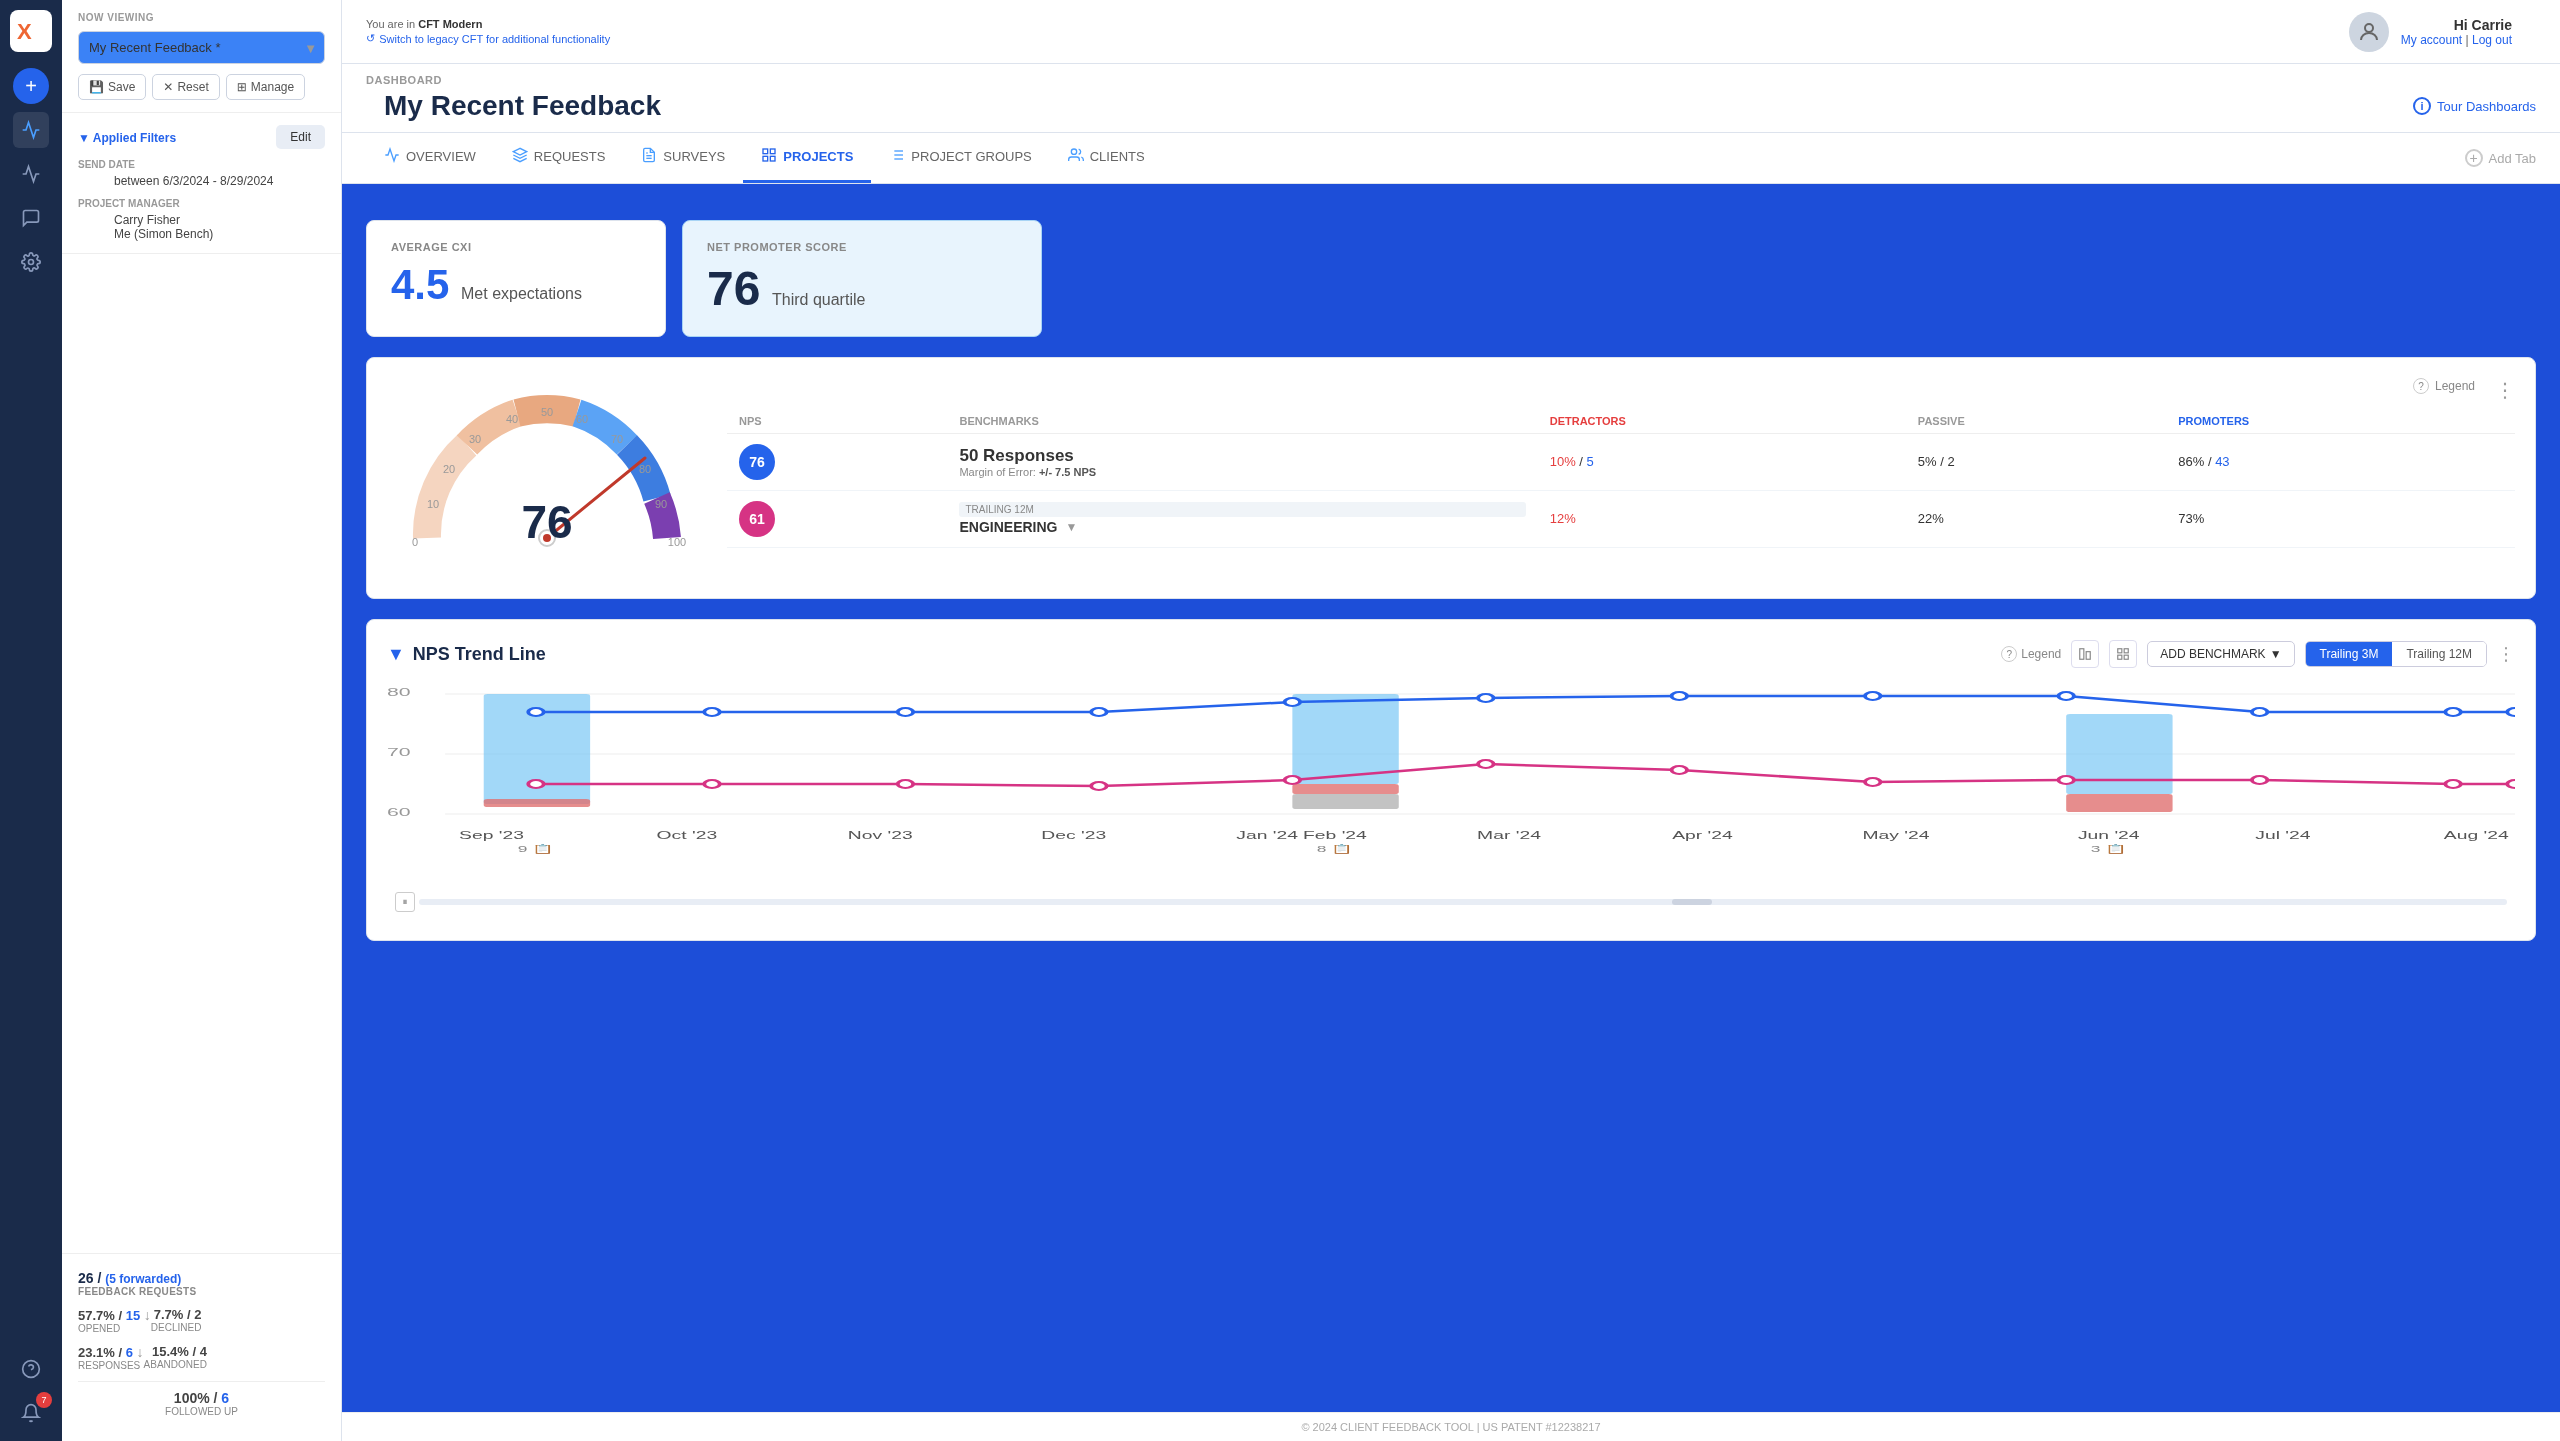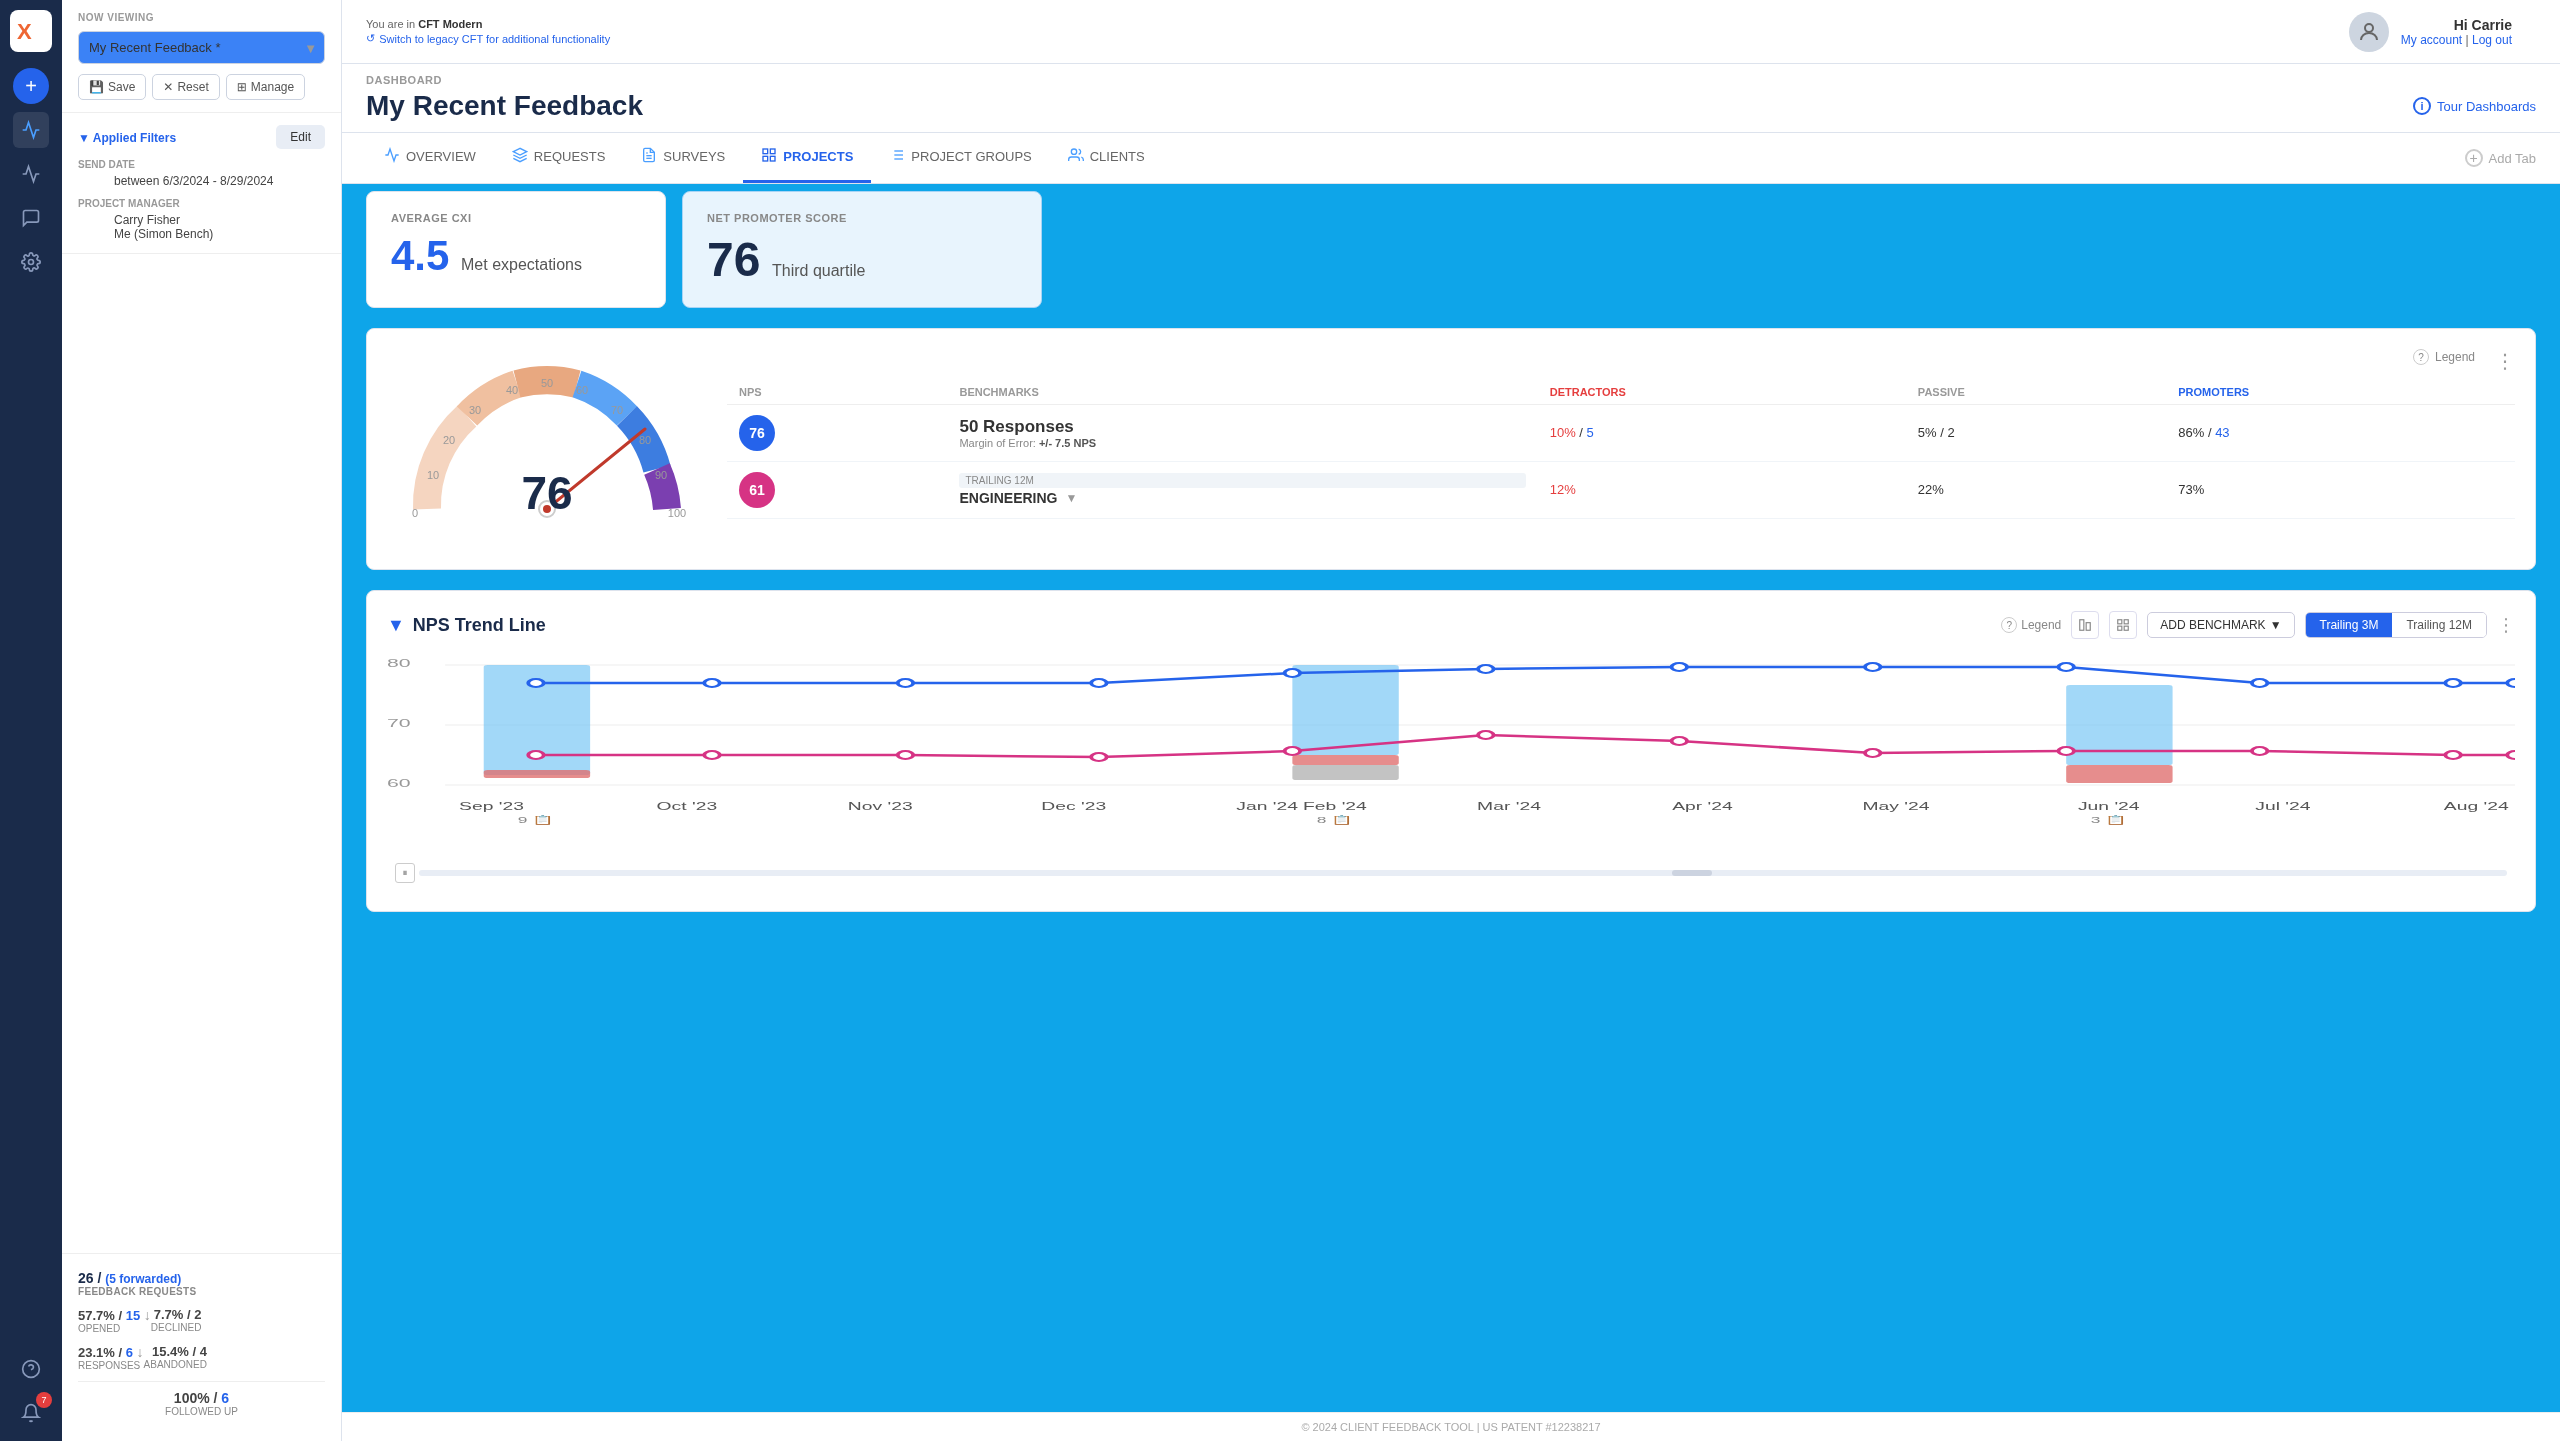--- a/index.html
+++ b/index.html
@@ -58,31 +58,31 @@
     .stat-pct .highlight { color: #2563eb; }
     .stat-label { font-size: 10px; color: #888; text-transform: uppercase; }
     .stat-arrow { color: #999; font-size: 14px; }
     .stat-full { text-align: center; padding: 8px; border-top: 1px solid #eee; }
     .stat-full .stat-pct { font-size: 14px; font-weight: 700; }
 
     
     .page-header { background: #fff; padding: 10px 24px 0; border-bottom: 1px solid #dde3ed; }
     .breadcrumb { font-size: 11px; color: #999; text-transform: uppercase; font-weight: 600; letter-spacing: 0.5px; margin-bottom: 4px; }
     .page-title-row { display: flex; align-items: center; justify-content: space-between; }
-    .page-title { font-size: 28px; font-weight: 700; color: #1a2b4a; margin-bottom: 10px; }
+    .page-title { font-size: 28px; font-weight: 700; color: #1a2b4a; margin-bottom: 10px; margin-left: 18px; }
     .tour-link { display: flex; align-items: center; gap: 6px; color: #2563eb; font-size: 13px; cursor: pointer; padding-bottom: 10px; }
 
     
     .tabs-bar { display: flex; align-items: center; background: #fff; padding: 0 24px; border-bottom: 1px solid #dde3ed; }
     .tab { display: flex; align-items: center; gap: 6px; padding: 14px 18px; font-size: 13px; font-weight: 500; color: #666; cursor: pointer; border-bottom: 3px solid transparent; }
     .tab.active { color: #2563eb; border-bottom-color: #2563eb; font-weight: 600; }
     .add-tab-btn { margin-left: auto; display: flex; align-items: center; gap: 6px; color: #aaa; font-size: 13px; cursor: pointer; padding: 14px 0; }
 
     
-    .content-area { flex: 1; overflow-y: auto; padding: 7px 24px; background: #0ea5e9; }
+    .content-area { flex: 1; overflow-y: auto; padding: 36px 24px; background: #1d4ed8; }
 
     
     .metric-cards { display: flex; gap: 16px; margin-bottom: 20px; }
     .metric-card { background: #fff; border-radius: 8px; padding: 20px 24px; border: 1px solid #dde3ed; }
     .metric-card.plain { flex: 0 0 300px; }
     .metric-card.highlighted { flex: 0 0 360px; background: #e8f4fd; border-color: #a8d4f5; }
     .metric-label { font-size: 11px; font-weight: 600; color: #888; text-transform: uppercase; letter-spacing: 0.5px; margin-bottom: 8px; }
     .metric-value { font-size: 42px; font-weight: 800; color: #2563eb; display: inline; }
     .metric-desc { font-size: 16px; color: #555; margin-left: 8px; display: inline; }
     .metric-value.nps { font-size: 48px; color: #1a2b4a; }

